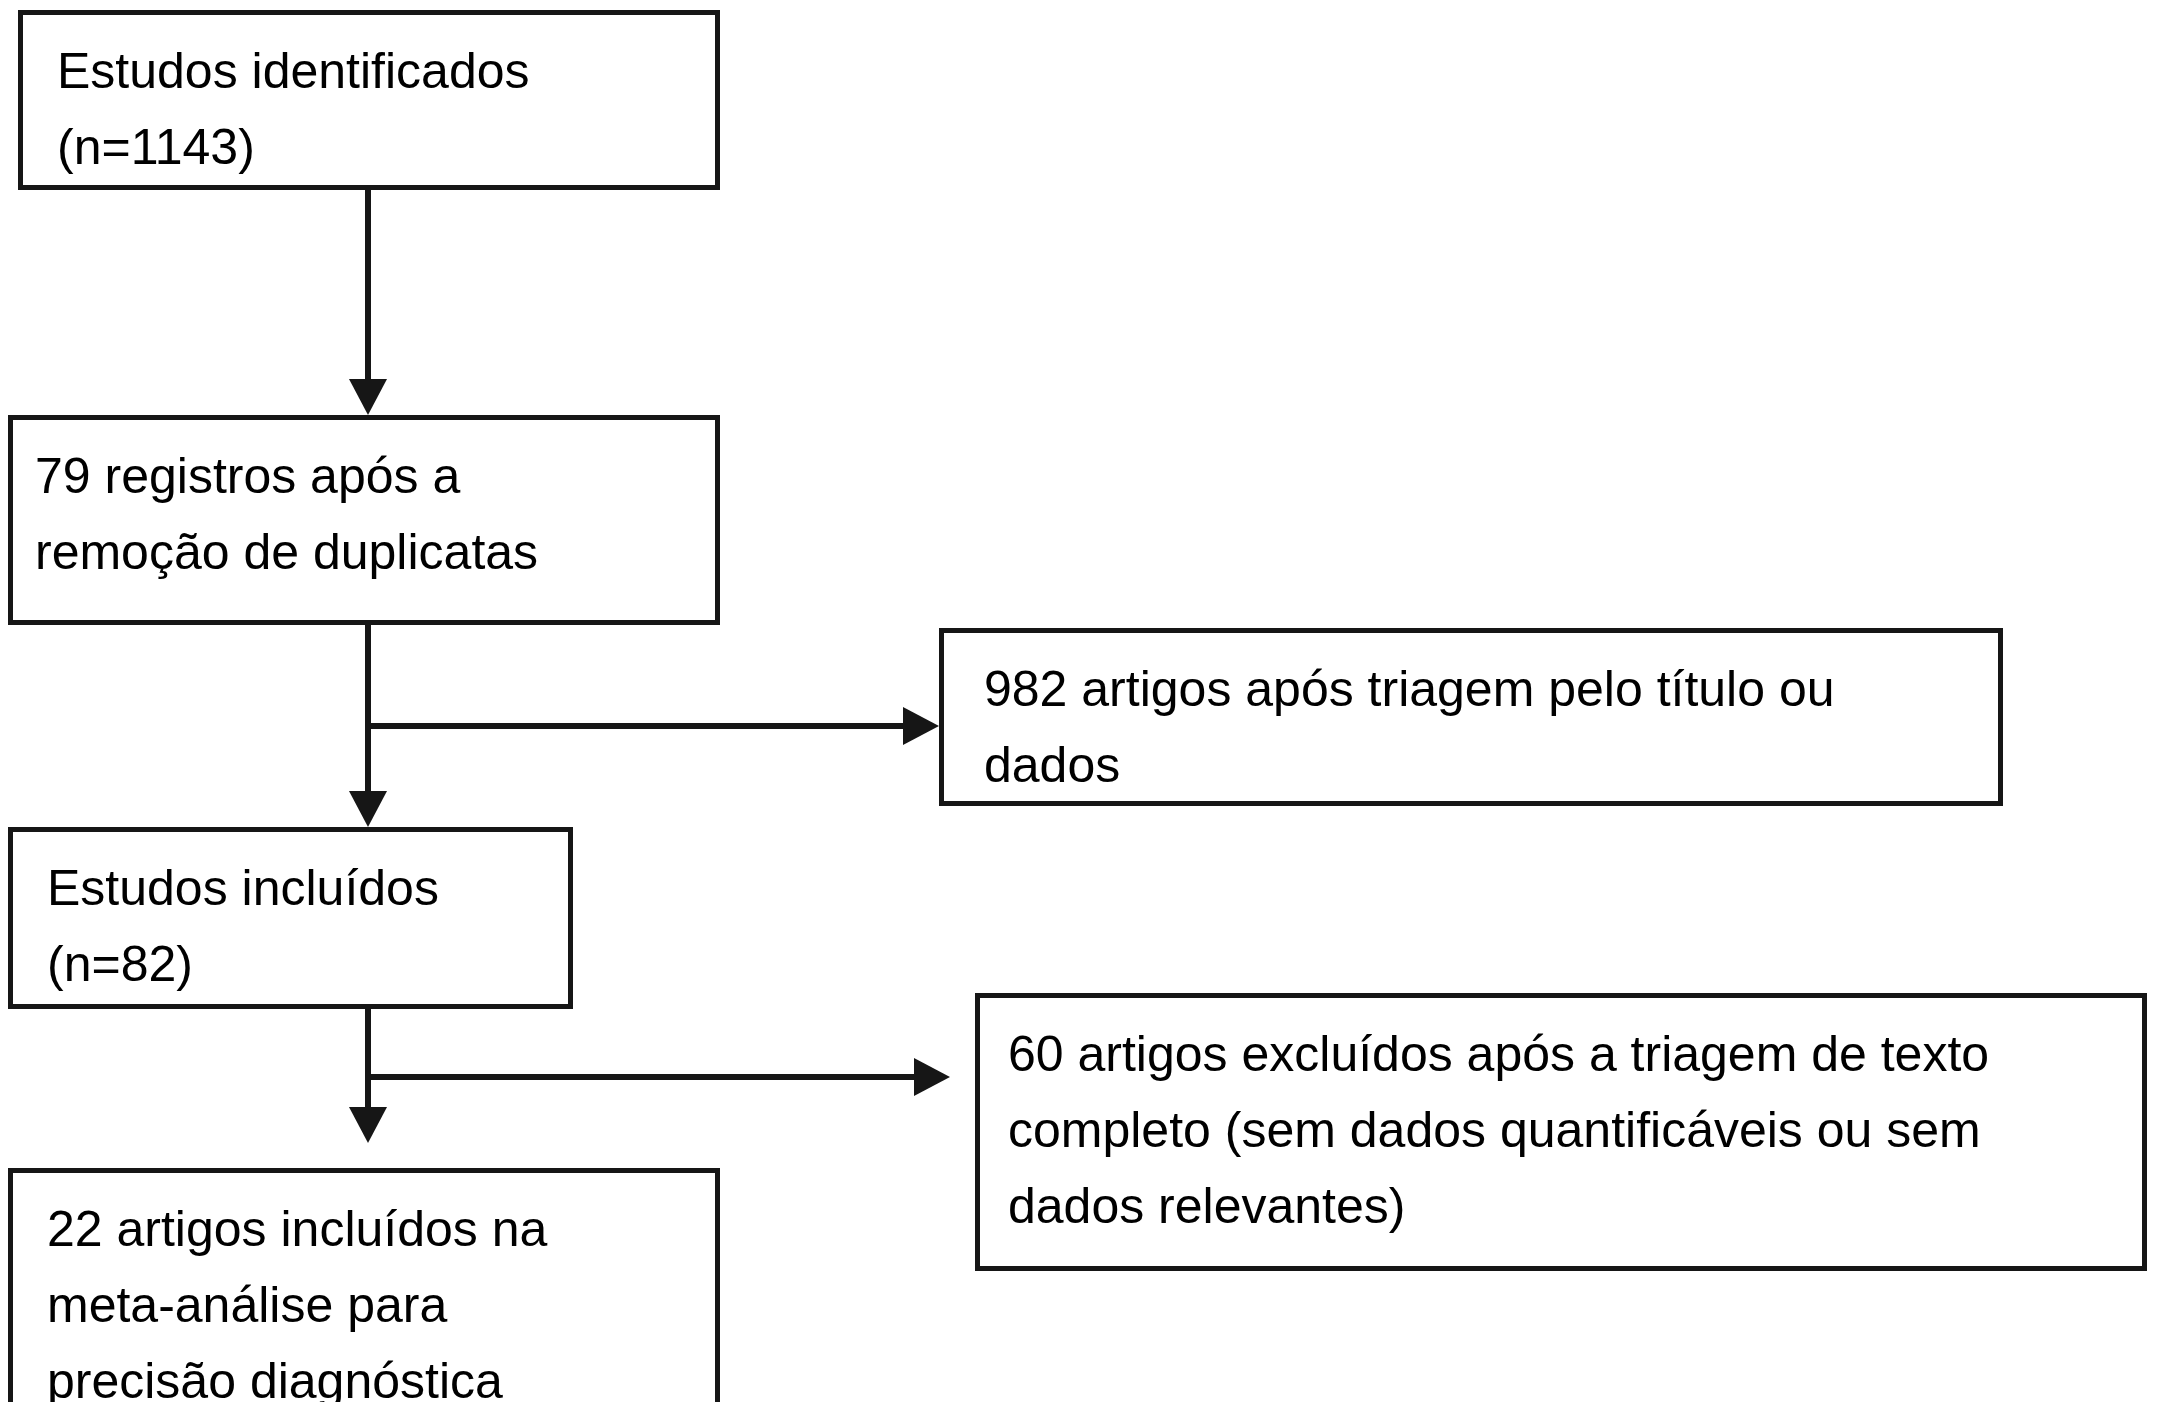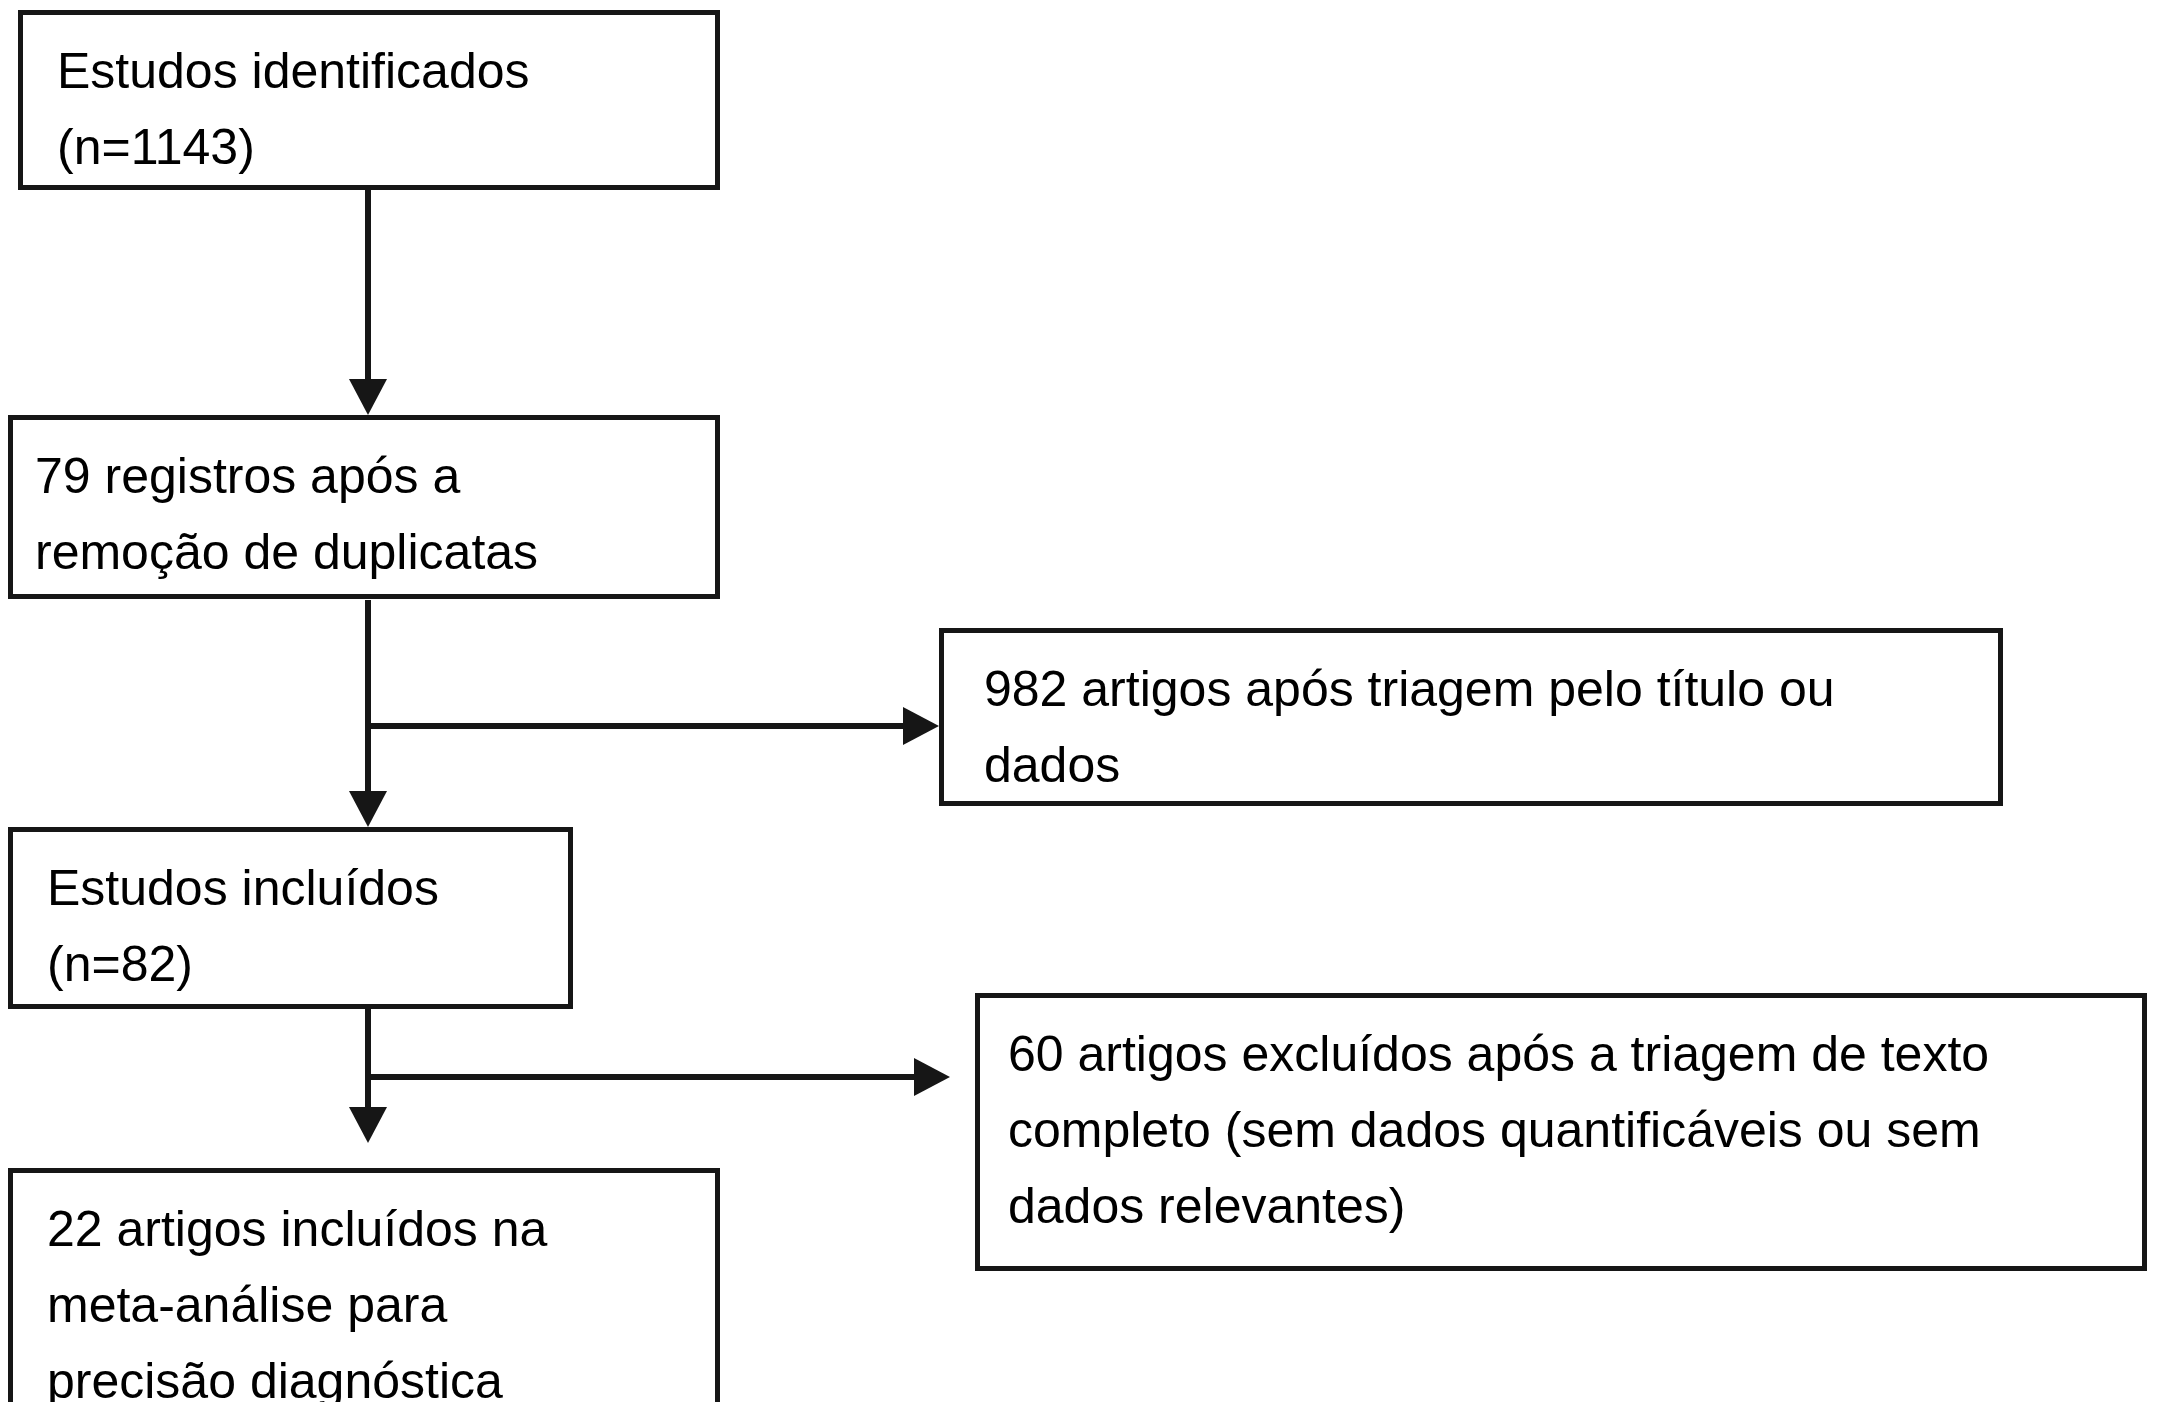--- a/index.html
+++ b/index.html
@@ -32,21 +32,21 @@
     font-size: 50px;
     line-height: 76px;
     white-space: nowrap;
     color: #000000;
   }
   .node .ln {
     white-space: nowrap;
   }
   
   .node-identified   { left: 18px;  top: 10px;   width: 702px;  height: 180px; }
-  .node-duplicates   { left: 8px;   top: 415px;  width: 712px;  height: 184px; padding-left: 22px; }
+  .node-duplicates   { left: 8px;   top: 415px;  width: 712px;  height: 210px; padding-left: 22px; }
   .node-screened     { left: 939px; top: 628px;  width: 1064px; height: 178px; padding-left: 40px; }
   .node-included     { left: 8px;   top: 827px;  width: 565px;  height: 182px; }
   .node-excluded     { left: 975px; top: 993px;  width: 1172px; height: 278px; padding-left: 28px; }
   .node-metaanalysis { left: 8px;   top: 1168px; width: 712px;  height: 252px; }
 </style>
 </head>
 <body>
 
 <div class="stage">
 

